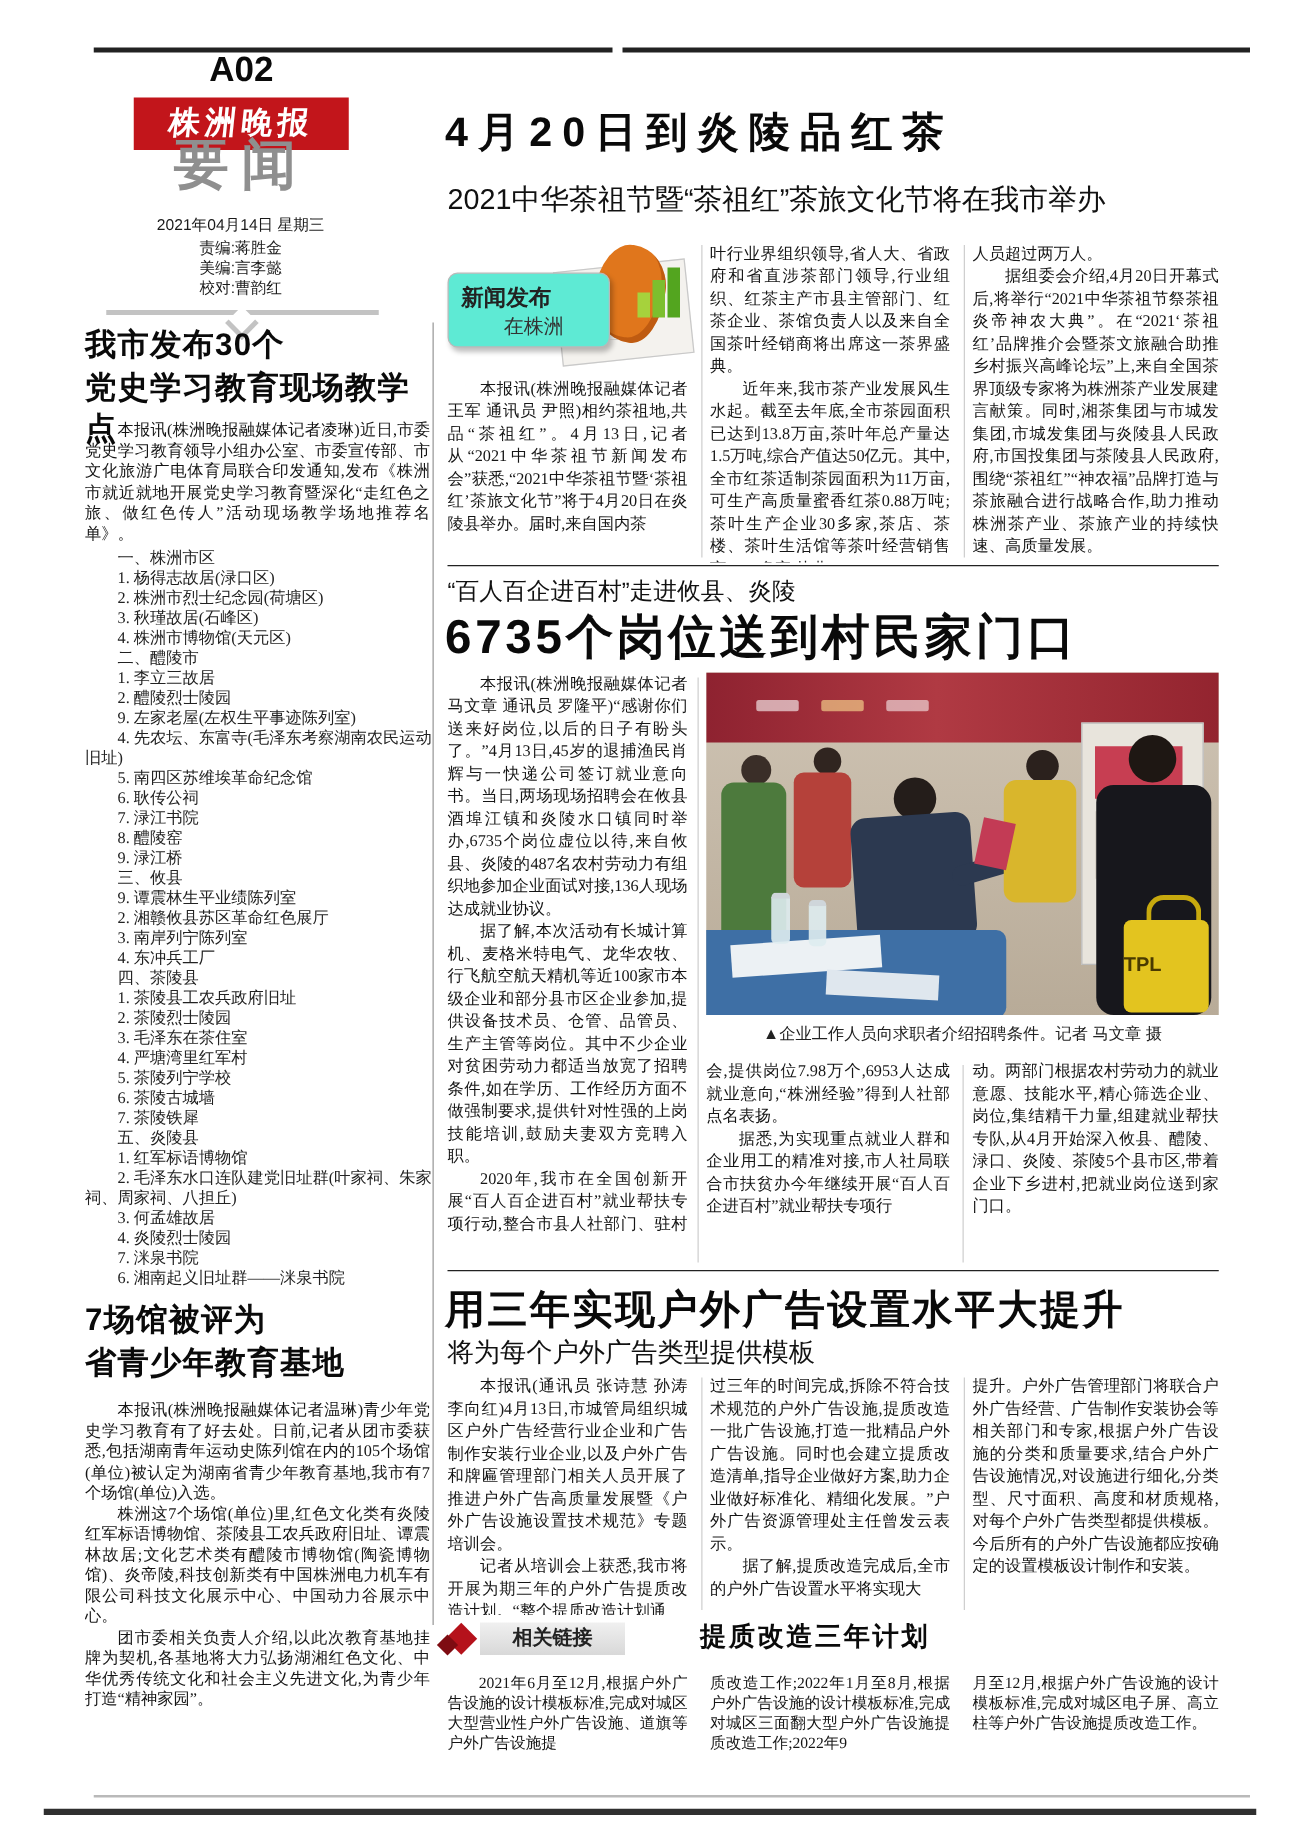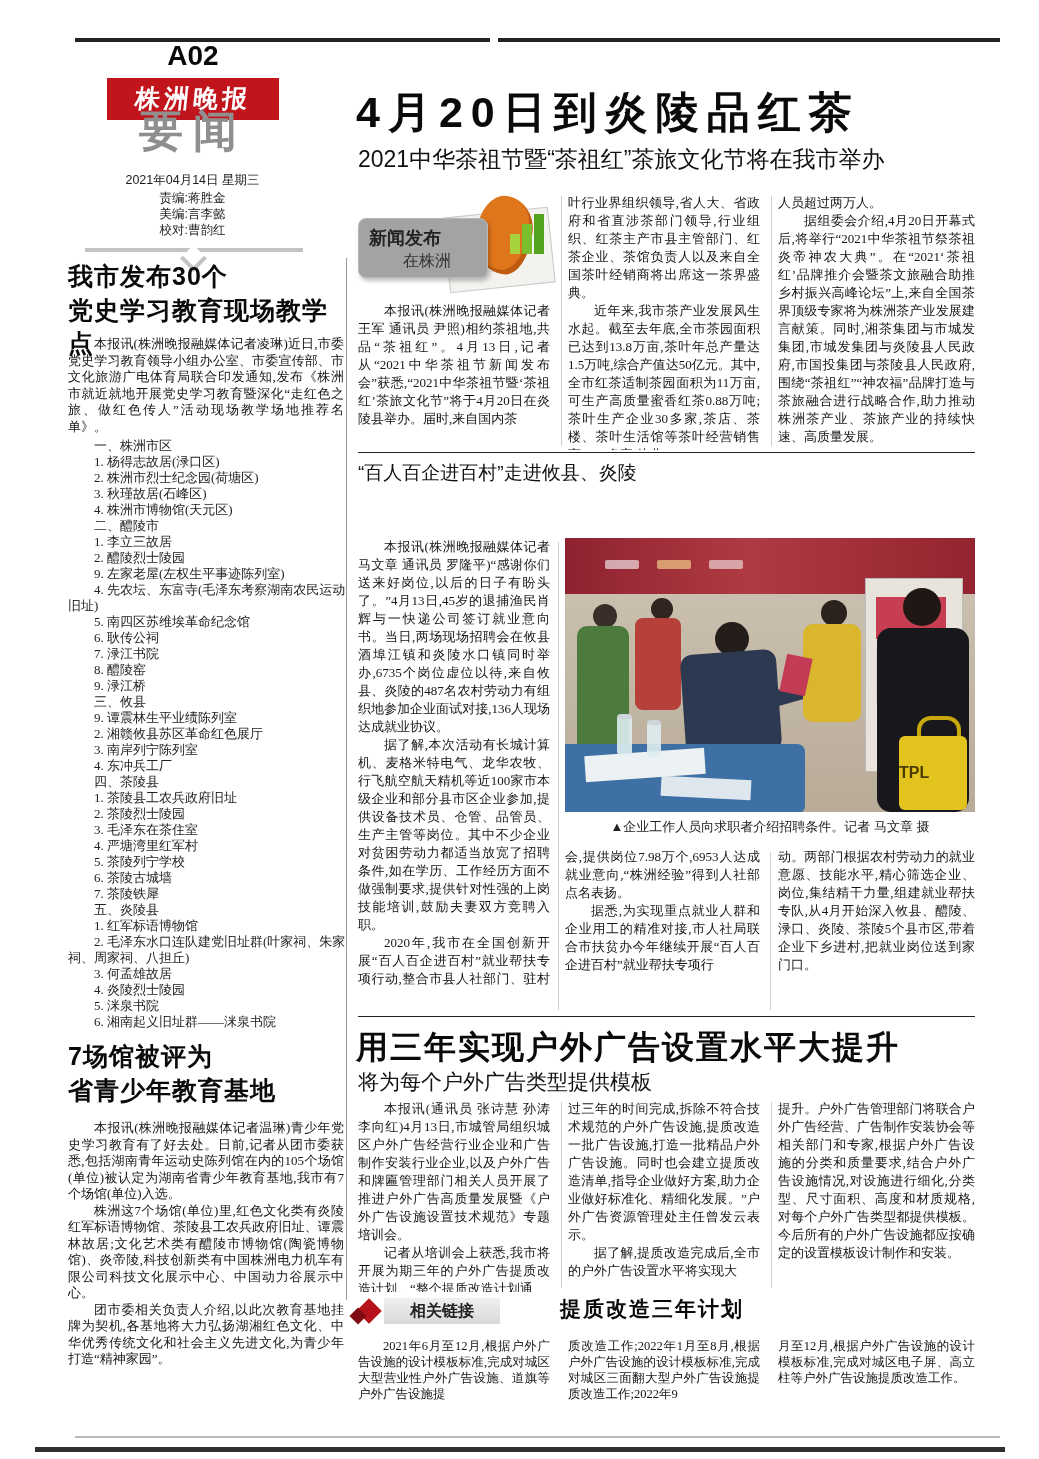--- a/index.html
+++ b/index.html
@@ -23,21 +23,21 @@
   
   .logo-box{background:#c2151b;}
   .logo-text{color:#fff;font-weight:bold;font-size:25px;letter-spacing:4px;line-height:42px;
              transform:skewX(-6deg);text-align:center;}
   .yaowen{color:#8f8f8f;font-weight:bold;font-size:44px;letter-spacing:10px;}
   .meta{font-size:12.5px;line-height:16px;color:#1a1a1a;}
   .chevdiv{border-top:4px solid #c3c3c3;}
   .chevnotch{position:absolute;left:99px;top:-3px;width:15px;height:15px;background:#fff;
              border-right:4px solid #c3c3c3;border-bottom:4px solid #c3c3c3;transform:rotate(45deg);}
   
-  .badge-label{background:#a3a3a3;border:1px solid #b9b9b9;border-radius:8px;
+  .badge-label{background:#5eead4;border:1px solid #b9b9b9;border-radius:8px;
                box-shadow:2px 3px 4px rgba(0,0,0,.25);}
   .badge-l1{font-size:18px;font-weight:bold;color:#222;}
   .badge-l2{font-size:16px;color:#333;}
   
   .photo{background:linear-gradient(#cfc4b4,#b8ab98);overflow:hidden;}
   .caption{font-size:13px;color:#222;}
   
   .rel-label{background:linear-gradient(#f0f0f0,#d8d8d8);line-height:26px;text-align:center;
              font-weight:bold;font-size:16px;color:#222;}
   .diamond{width:18px;height:18px;background:#b5121b;transform:rotate(45deg);}
@@ -98,33 +98,33 @@
       <div class="li">3. 毛泽东在茶住室</div>
       <div class="li">4. 严塘湾里红军村</div>
       <div class="li">5. 茶陵列宁学校</div>
       <div class="li">6. 茶陵古城墙</div>
       <div class="li">7. 茶陵铁犀</div>
       <div class="li">五、炎陵县</div>
       <div class="li">1. 红军标语博物馆</div>
       <div class="li">2. 毛泽东水口连队建党旧址群(叶家祠、朱家祠、周家祠、八担丘)</div>
       <div class="li">3. 何孟雄故居</div>
       <div class="li">4. 炎陵烈士陵园</div>
-      <div class="li">5. 洣泉书院</div>
+      <div class="li">7. 洣泉书院</div>
       <div class="li">6. 湘南起义旧址群——洣泉书院</div>
     </div>
 
   <div class="abs sans hd ltitle" style="left:68px;top:1040px;width:278px;">7场馆被评为</div>
   <div class="abs sans hd ltitle" style="left:68px;top:1074px;width:278px;">省青少年教育基地</div>
   <div class="abs body-col tight" style="left:68px;top:1120px;width:276px;height:278px;">
       <p class="para">本报讯(株洲晚报融媒体记者温琳)青少年党史学习教育有了好去处。日前,记者从团市委获悉,包括湖南青年运动史陈列馆在内的105个场馆(单位)被认定为湖南省青少年教育基地,我市有7个场馆(单位)入选。</p>
       <p class="para">株洲这7个场馆(单位)里,红色文化类有炎陵红军标语博物馆、茶陵县工农兵政府旧址、谭震林故居;文化艺术类有醴陵市博物馆(陶瓷博物馆)、炎帝陵,科技创新类有中国株洲电力机车有限公司科技文化展示中心、中国动力谷展示中心。</p>
       <p class="para">团市委相关负责人介绍,以此次教育基地挂牌为契机,各基地将大力弘扬湖湘红色文化、中华优秀传统文化和社会主义先进文化,为青少年打造“精神家园”。</p>
     </div>
 
-  <div class="abs sans hd" style="left:356px;top:84px;width:660px;font-size:43px;letter-spacing:8px;">4月20日到炎陵品红茶</div>
+  <div class="abs sans hd" style="left:356px;top:84px;width:660px;font-size:33px;letter-spacing:8px;">4月20日到炎陵品红茶</div>
   <div class="abs sans" style="left:358px;top:144px;width:640px;font-size:23px;color:#111;">2021中华茶祖节暨“茶祖红”茶旅文化节将在我市举办</div>
 
   <div class="abs" style="left:358px;top:196px;width:200px;height:102px;">
     <div class="abs" style="left:88px;top:16px;width:104px;height:74px;background:#f4f2ee;border:1px solid #c9c9c9;transform:rotate(-6deg);">
       <div class="abs" style="left:6px;top:10px;width:48px;height:52px;background:repeating-linear-gradient(#f4f2ee,#f4f2ee 5px,#cfccc5 6px);"></div>
     </div>
     <div class="abs" style="left:118px;top:0px;width:56px;height:78px;background:#e0761c;border-radius:46% 54% 42% 58%/52% 44% 58% 46%;transform:rotate(7deg);box-shadow:inset -4px -4px 0 rgba(150,60,5,.45);"></div>
     <div class="abs" style="left:152px;top:38px;width:10px;height:20px;background:#a6d23c;"></div>
     <div class="abs" style="left:164px;top:28px;width:10px;height:30px;background:#7cbf2e;"></div>
     <div class="abs" style="left:176px;top:18px;width:10px;height:40px;background:#53a51f;"></div>
@@ -144,20 +144,21 @@
   <div class="abs body-col" style="left:778px;top:194px;width:197px;height:256px;">
       <p class="para noindent">人员超过两万人。</p>
       <p class="para">据组委会介绍,4月20日开幕式后,将举行“2021中华茶祖节祭茶祖炎帝神农大典”。在“2021‘茶祖红’品牌推介会暨茶文旅融合助推乡村振兴高峰论坛”上,来自全国茶界顶级专家将为株洲茶产业发展建言献策。同时,湘茶集团与市城发集团,市城发集团与炎陵县人民政府,市国投集团与茶陵县人民政府,围绕“茶祖红”“神农福”品牌打造与茶旅融合进行战略合作,助力推动株洲茶产业、茶旅产业的持续快速、高质量发展。</p>
     </div>
   <div class="abs colrule" style="left:561px;top:196px;height:250px;"></div>
   <div class="abs colrule" style="left:771px;top:196px;height:250px;"></div>
 
   <div class="abs rule" style="left:358px;top:452px;width:617px;height:1px;"></div>
 
   <div class="abs sans" style="left:358px;top:460px;width:617px;font-size:19px;color:#111;">“百人百企进百村”走进攸县、炎陵</div>
+  <div class="abs sans hd" style="left:356px;top:484px;width:680px;font-size:38px;letter-spacing:3px;">6735个岗位送到村民家门口</div>
 
   <div class="abs body-col" style="left:358px;top:538px;width:192px;height:448px;">
       <p class="para">本报讯(株洲晚报融媒体记者马文章 通讯员 罗隆平)“感谢你们送来好岗位,以后的日子有盼头了。”4月13日,45岁的退捕渔民肖辉与一快递公司签订就业意向书。当日,两场现场招聘会在攸县酒埠江镇和炎陵水口镇同时举办,6735个岗位虚位以待,来自攸县、炎陵的487名农村劳动力有组织地参加企业面试对接,136人现场达成就业协议。</p>
       <p class="para">据了解,本次活动有长城计算机、麦格米特电气、龙华农牧、行飞航空航天精机等近100家市本级企业和部分县市区企业参加,提供设备技术员、仓管、品管员、生产主管等岗位。其中不少企业对贫困劳动力都适当放宽了招聘条件,如在学历、工作经历方面不做强制要求,提供针对性强的上岗技能培训,鼓励夫妻双方竞聘入职。</p>
       <p class="para">2020年,我市在全国创新开展“百人百企进百村”就业帮扶专项行动,整合市县人社部门、驻村工作队等力量,由市人社局组成8个分片包点、挂牌督战,在全市76个乡镇(街道)开展现场招聘</p>
     </div>
 
   <div class="abs photo" style="left:565px;top:538px;width:410px;height:274px;">
     <div class="abs" style="left:0;top:0;width:410px;height:56px;background:linear-gradient(90deg,#8e2230,#b03a43 45%,#93242f);"></div>
     <div class="abs" style="left:40px;top:22px;width:34px;height:9px;background:rgba(255,255,255,.6);border-radius:2px;"></div>

